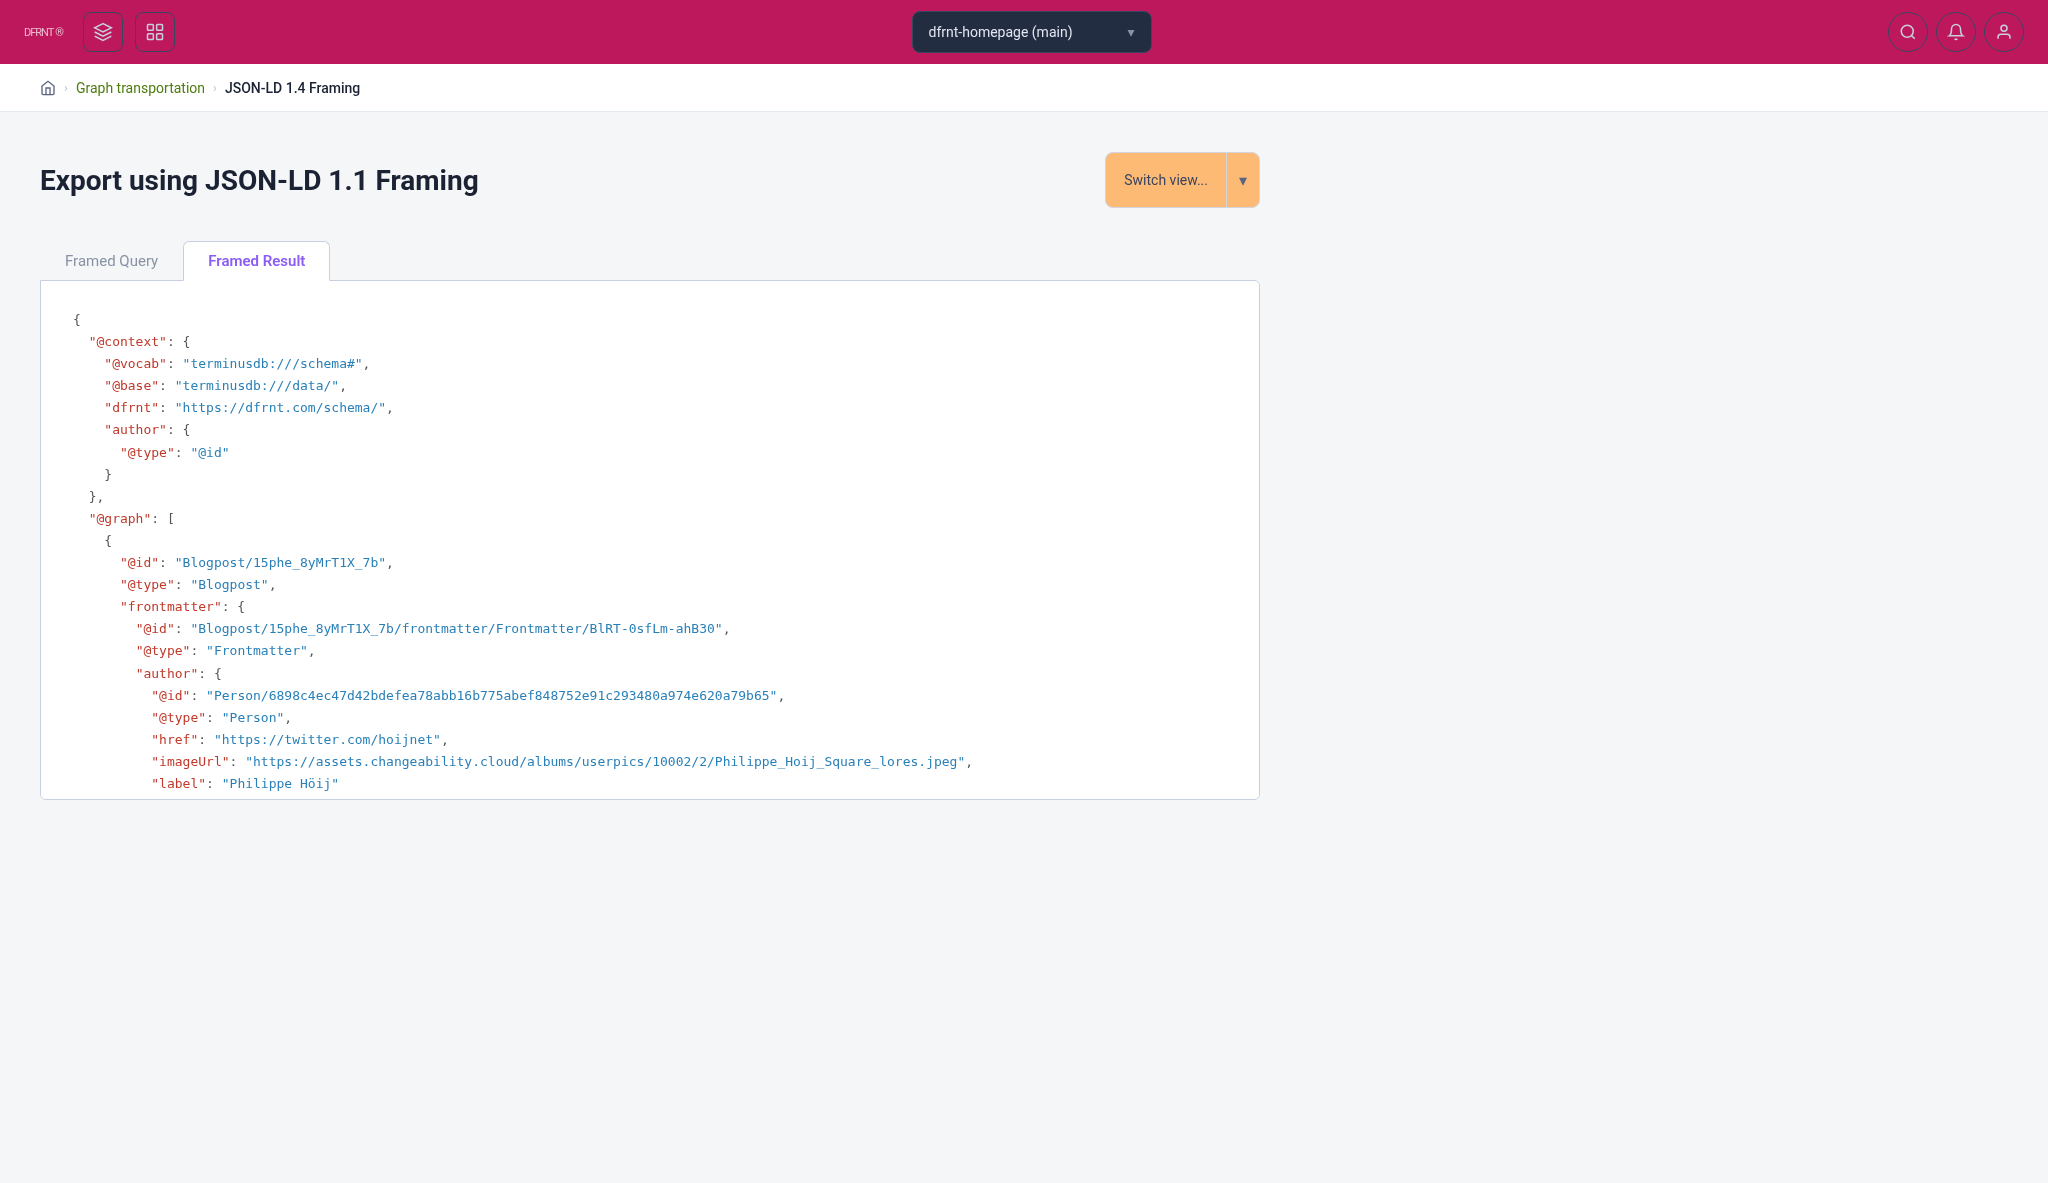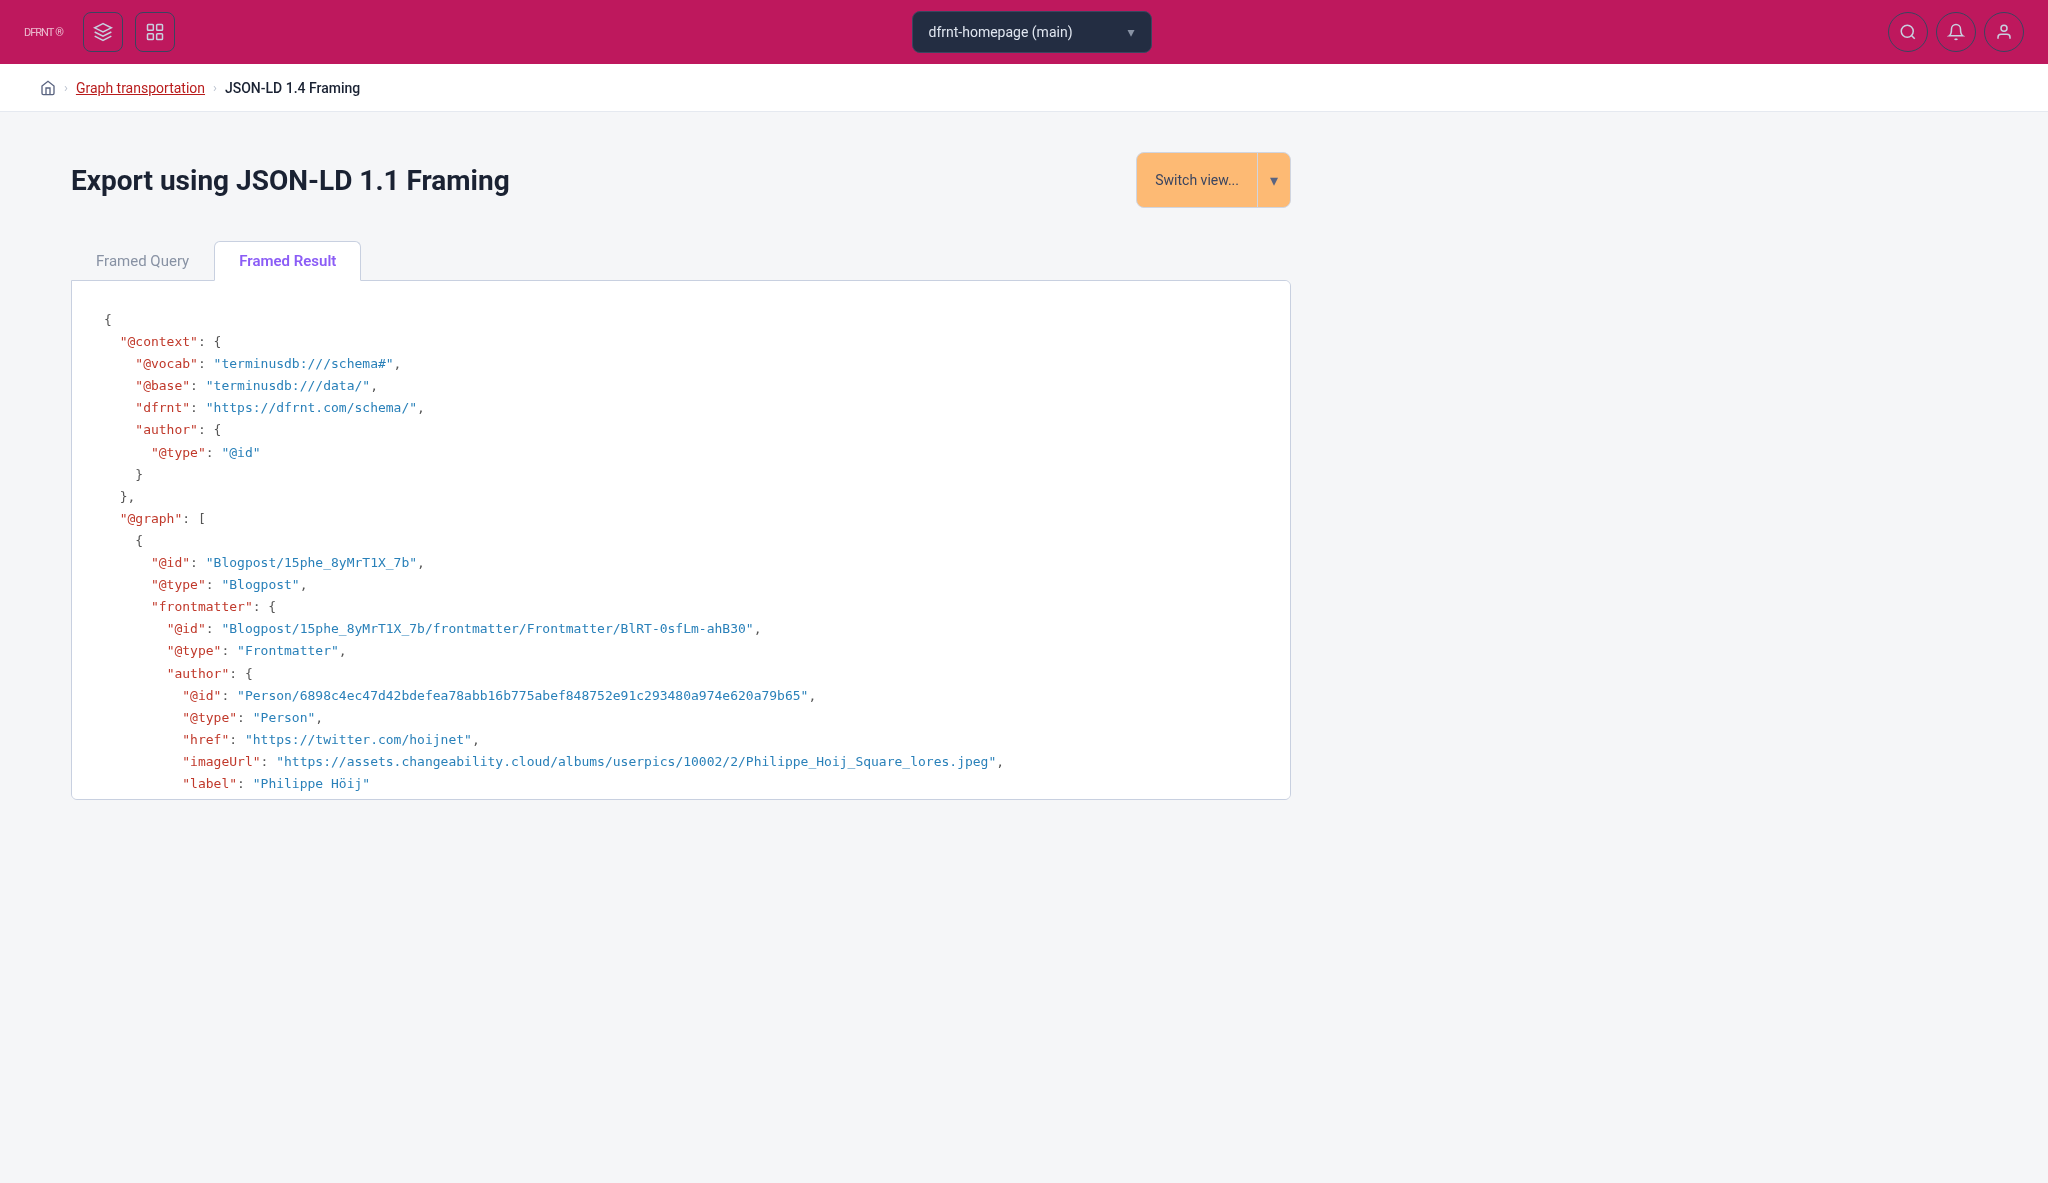--- a/index.html
+++ b/index.html
@@ -98,28 +98,27 @@
       align-items: center;
       gap: 8px;
       font-size: 14px;
       color: #5a6480;
     }
     .breadcrumb-home {
       color: #5a6480;
       cursor: pointer;
     }
     .breadcrumb-sep { color: #bbc3d0; font-size: 13px; }
-    .breadcrumb-link { color: #b91c1c; cursor: pointer; text-decoration: underline; }
+    .breadcrumb-link { color: #4d7c0f; cursor: pointer; }
     .breadcrumb-current { color: #1a2233; font-weight: 500; }
 
     
     .main-content {
       padding: 40px 40px 40px 40px;
       max-width: 1300px;
-      margin-left: 31px;
     }
 
     .page-header {
       display: flex;
       align-items: center;
       justify-content: space-between;
       margin-bottom: 32px;
     }
     .page-title {
       font-size: 28px;

